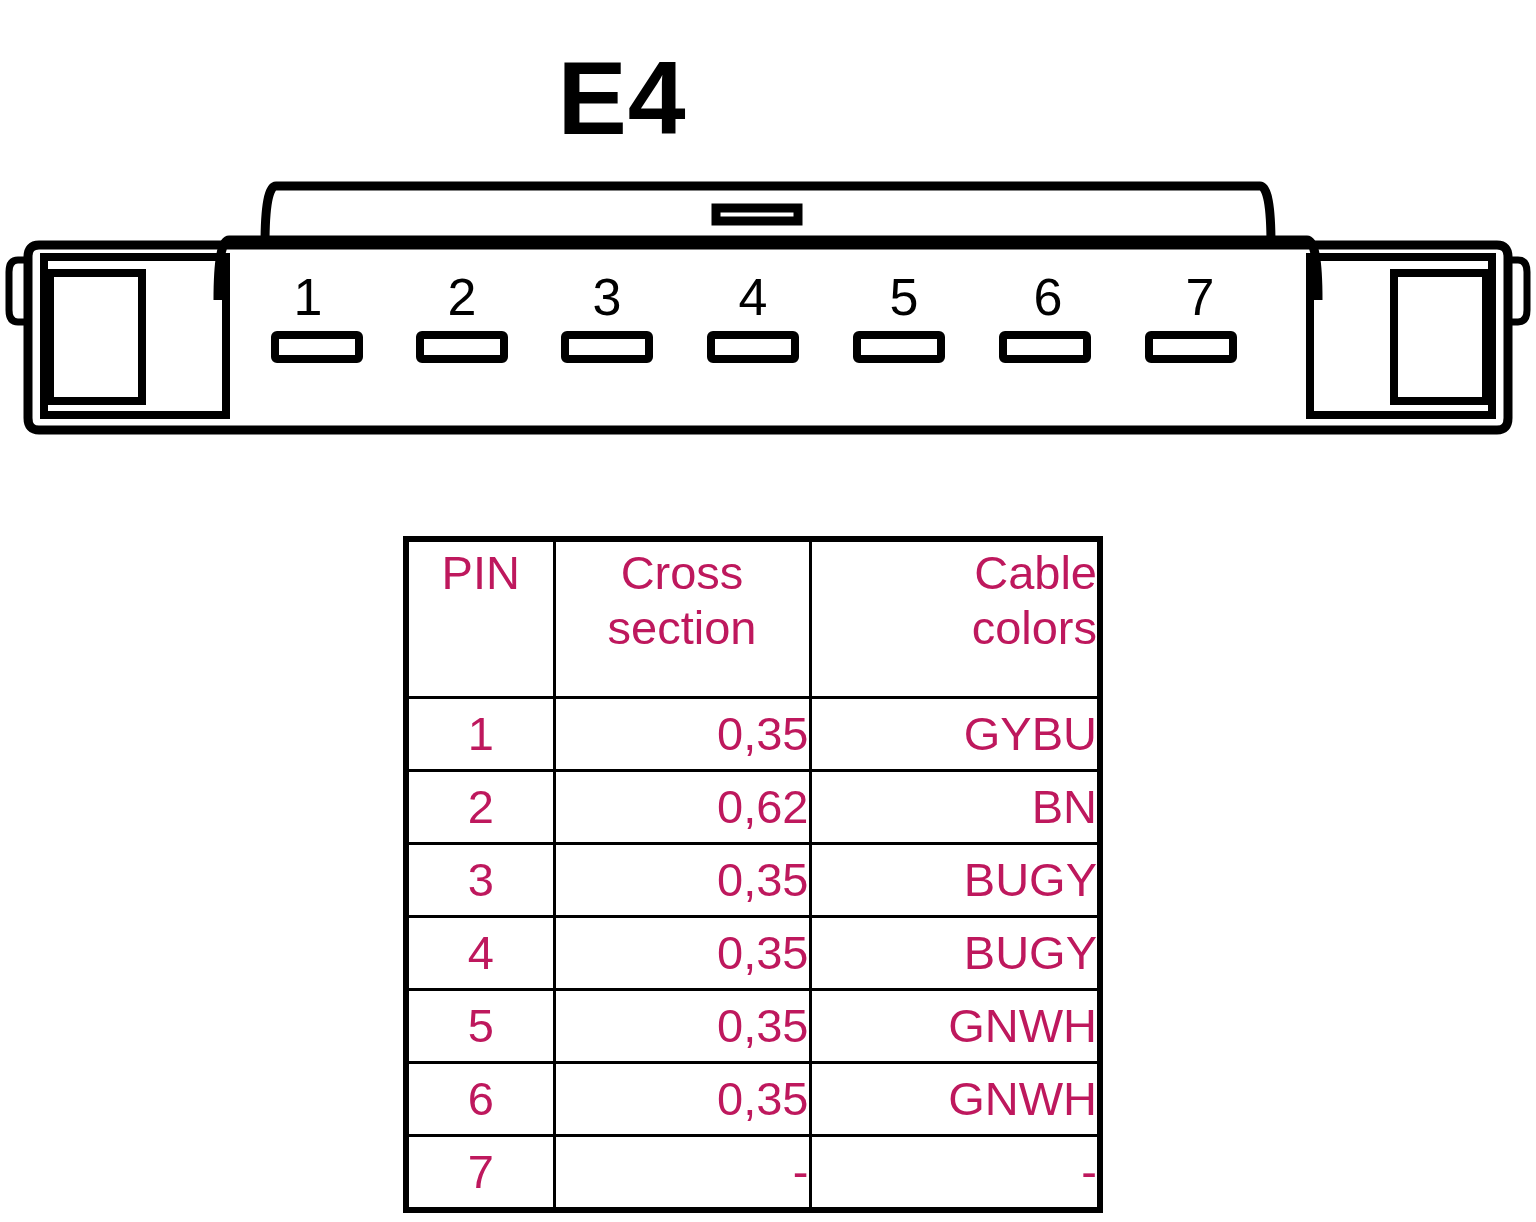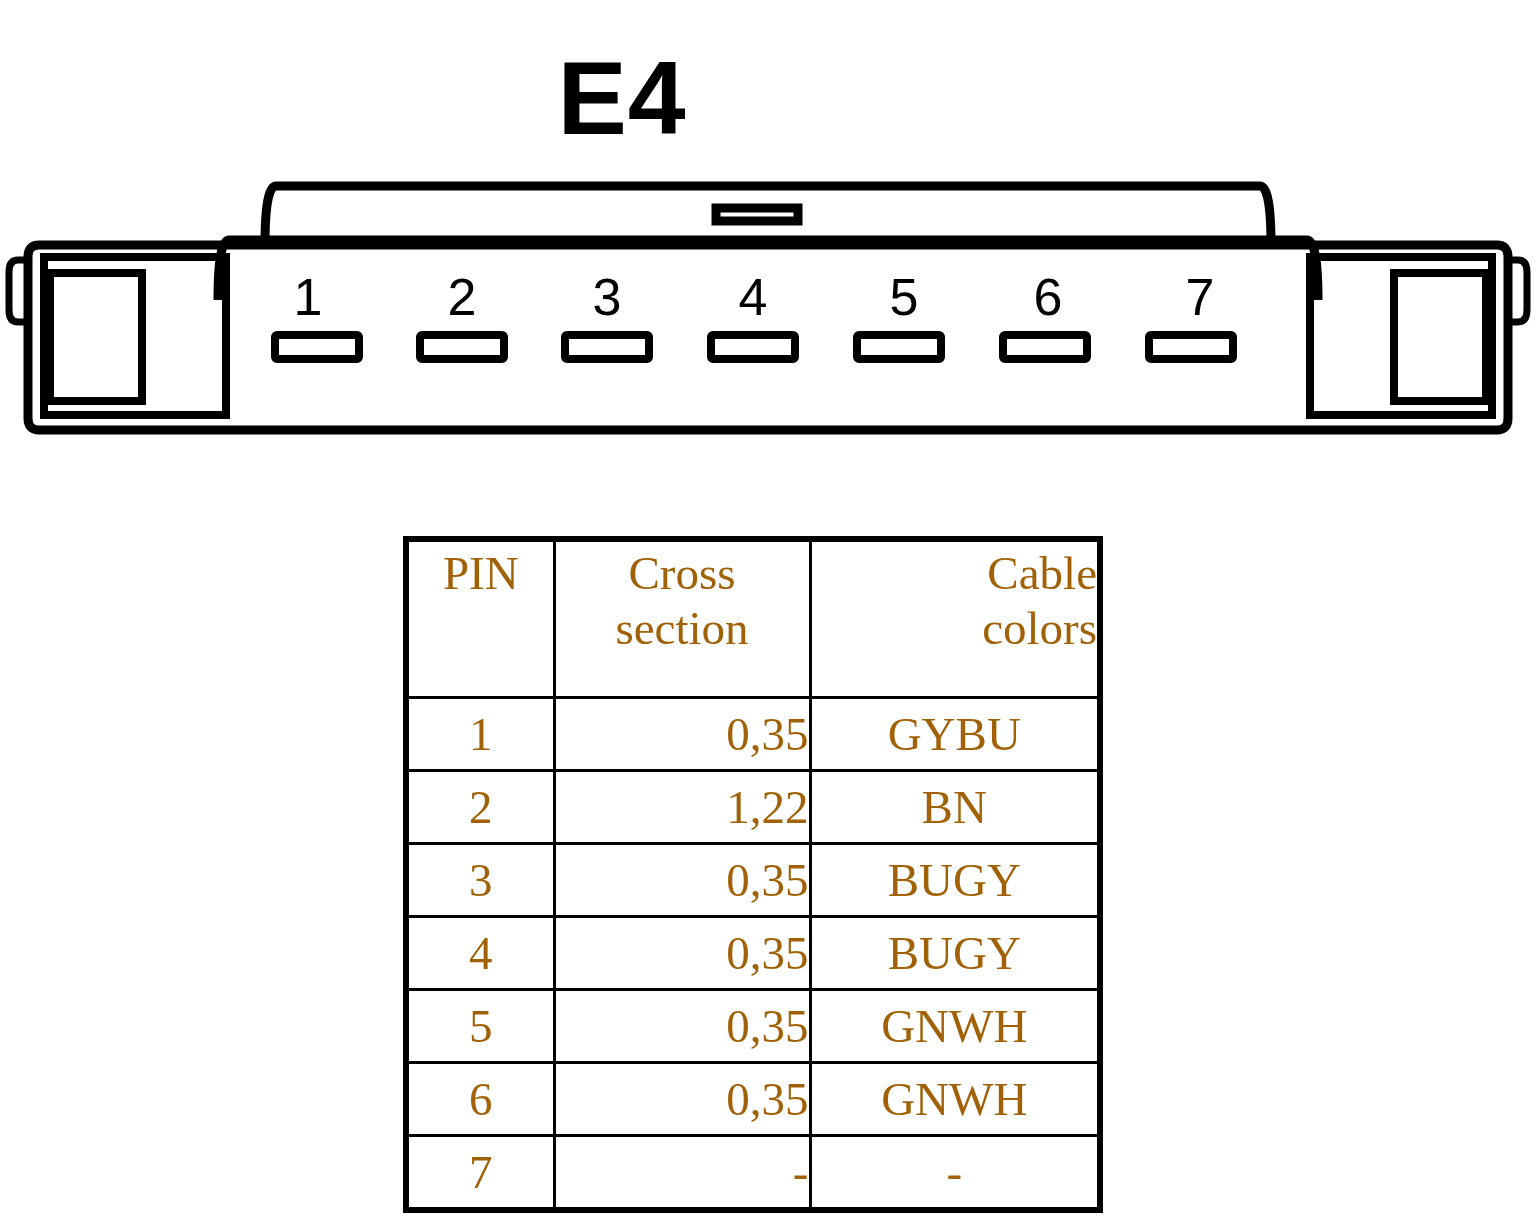--- a/index.html
+++ b/index.html
@@ -75,39 +75,38 @@
   table.pinout col.c-section  { width: 256px; }
   table.pinout col.c-colors   { width: 290px; }
 
   table.pinout th,
   table.pinout td {
     border: 3px solid #000000;
     font-size: 47px;
     font-weight: normal;
     line-height: 1.16;
     padding: 0;
-    color: #a16207;
-    font-family: Liberation Serif, serif;
+    color: #be185d;
   }
   table.pinout thead th {
     height: 150px;
     vertical-align: top;
     padding-top: 4px;
   }
   th.h-pin     { text-align: center; }
   th.h-section { }
   th.h-colors  { text-align: right; padding-left: 18px; }
 
   table.pinout tbody td {
     height: 70px;
     vertical-align: middle;
   }
   td.d-pin     { text-align: center; }
   td.d-section { text-align: right; padding-left: 14px; }
-  td.d-colors  { text-align: center; padding-left: 18px; }
+  td.d-colors  { text-align: right; padding-left: 18px; }
 </style>
 </head>
 <body>
 
 <div id="title">E4</div>
 
 <div id="connector-figure">
   <svg id="connector-svg" viewBox="0 0 1536 300">
 
     <path class="outline" stroke-width="7" d="M 30 100 L 18 100 Q 9 100 9 112 L 9 150 Q 9 162 18 162 L 30 162"></path>
@@ -169,21 +168,21 @@
       </tr>
     </thead>
     <tbody>
       <tr>
         <td class="d-pin">1</td>
         <td class="d-section">0,35</td>
         <td class="d-colors">GYBU</td>
       </tr>
       <tr>
         <td class="d-pin">2</td>
-        <td class="d-section">1,22</td>
+        <td class="d-section">0,62</td>
         <td class="d-colors">BN</td>
       </tr>
       <tr>
         <td class="d-pin">3</td>
         <td class="d-section">0,35</td>
         <td class="d-colors">BUGY</td>
       </tr>
       <tr>
         <td class="d-pin">4</td>
         <td class="d-section">0,35</td>

